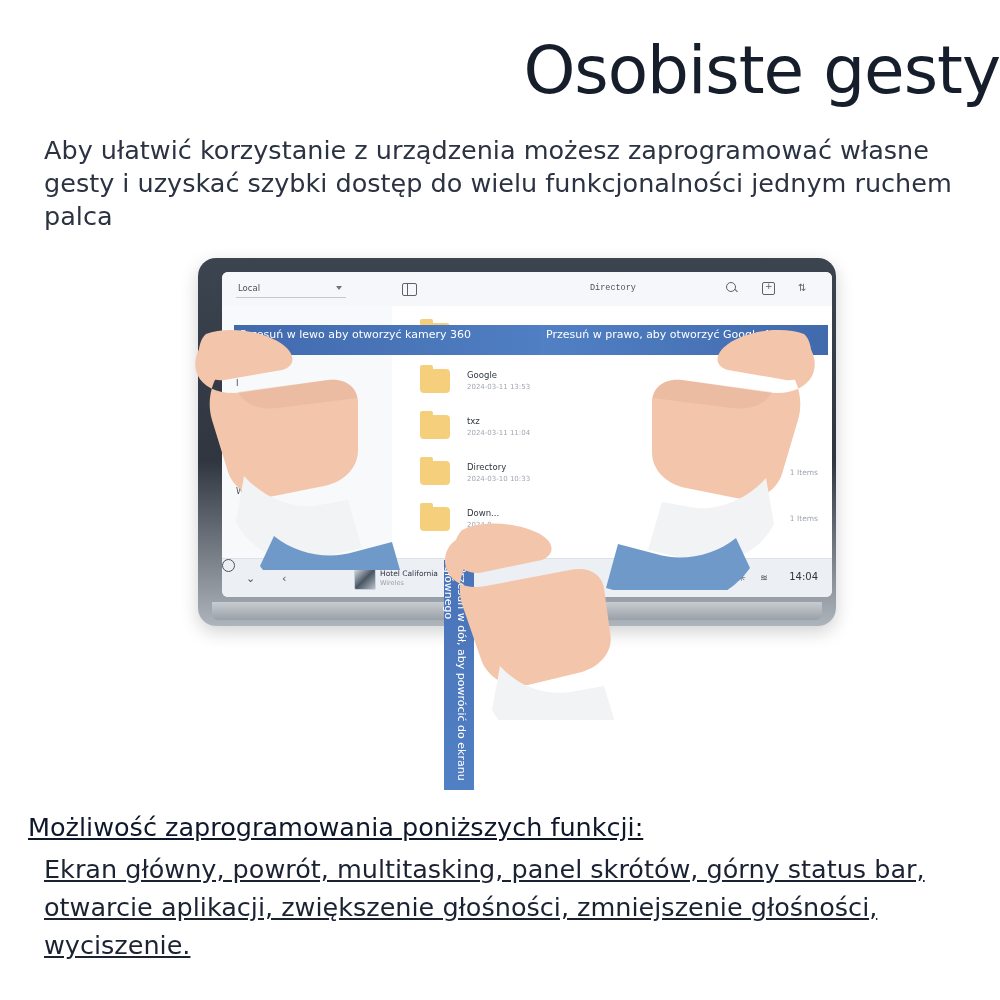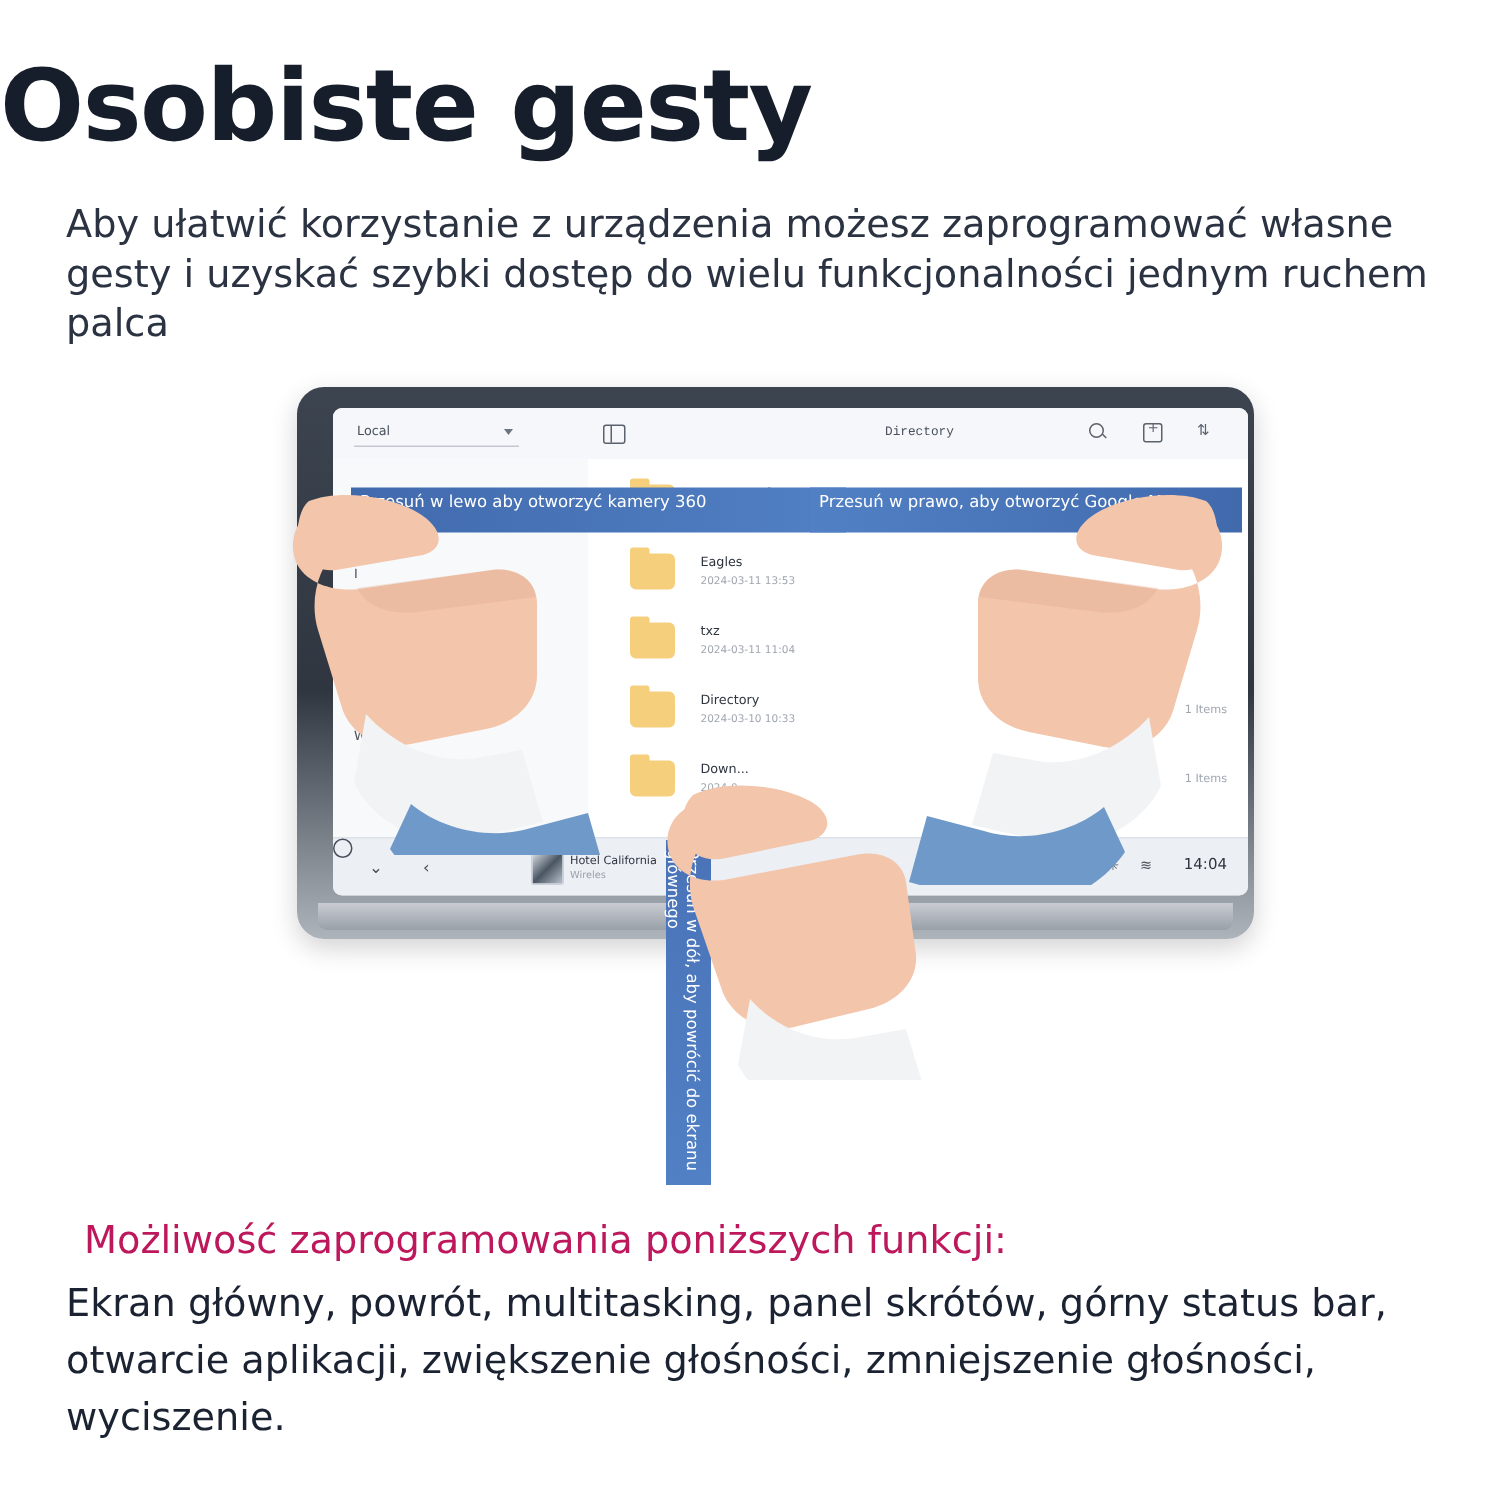--- a/index.html
+++ b/index.html
@@ -15,56 +15,58 @@
     color: #1b2333;
     overflow: hidden;
   }
 
   
   .headline {
     position: absolute;
     top: 32px;
     left: 0;
     width: 1000px;
-    text-align: left;
+    text-align: right;
     font-size: 66px;
-    font-weight: bold;
+    font-weight: normal;
     letter-spacing: -1px;
     color: #161d2b;
     font-family: "DejaVu Sans", sans-serif;
   }
   .subhead {
     position: absolute;
     top: 134px;
     left: 44px;
     width: 930px;
     font-size: 25.5px;
     line-height: 33px;
     color: #2b3342;
     font-family: "DejaVu Sans", sans-serif;
   }
 
   
   .bottom-title {
     position: absolute;
     top: 810px;
-    left: 56px;
+    left: 28px;
     width: 940px;
     font-size: 25.5px;
     line-height: 34px;
-    color: #be185d;
+    color: #0f172a;
+    text-decoration: underline;
   }
   .bottom-body {
     position: absolute;
     top: 850px;
     left: 44px;
     width: 950px;
     font-size: 25.5px;
     line-height: 38px;
     color: #1b2333;
+    text-decoration: underline;
   }
 
   
   .tablet {
     position: absolute;
     left: 198px;
     top: 258px;
     width: 638px;
     height: 368px;
     background: linear-gradient(180deg,#3c4450 0%,#2f3640 55%,#aeb4bb 100%);
@@ -385,21 +387,21 @@
 
     <div class="filelist">
       <div class="file-row" style="top:8px">
         <div class="folder"></div>
         <div class="file-name">amapauto9</div>
         <div class="file-date">2024-03-11 13:53</div>
         <div class="file-items">1 Items</div>
       </div>
       <div class="file-row" style="top:54px">
         <div class="folder"></div>
-        <div class="file-name">Eagles</div>
+        <div class="file-name">Google</div>
         <div class="file-date">2024-03-11 13:53</div>
         <div class="file-items"></div>
       </div>
       <div class="file-row" style="top:100px">
         <div class="folder"></div>
         <div class="file-name">txz</div>
         <div class="file-date">2024-03-11 11:04</div>
         <div class="file-items"></div>
       </div>
       <div class="file-row" style="top:146px">

